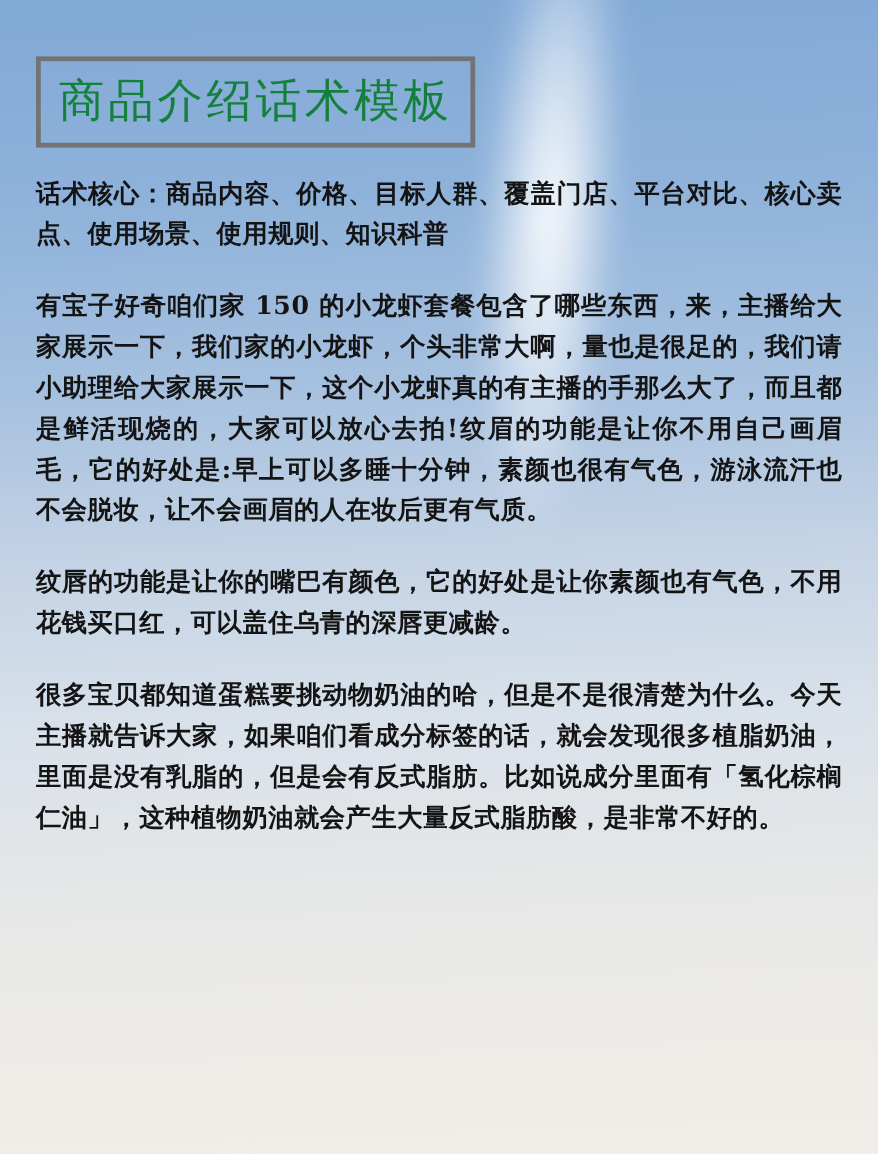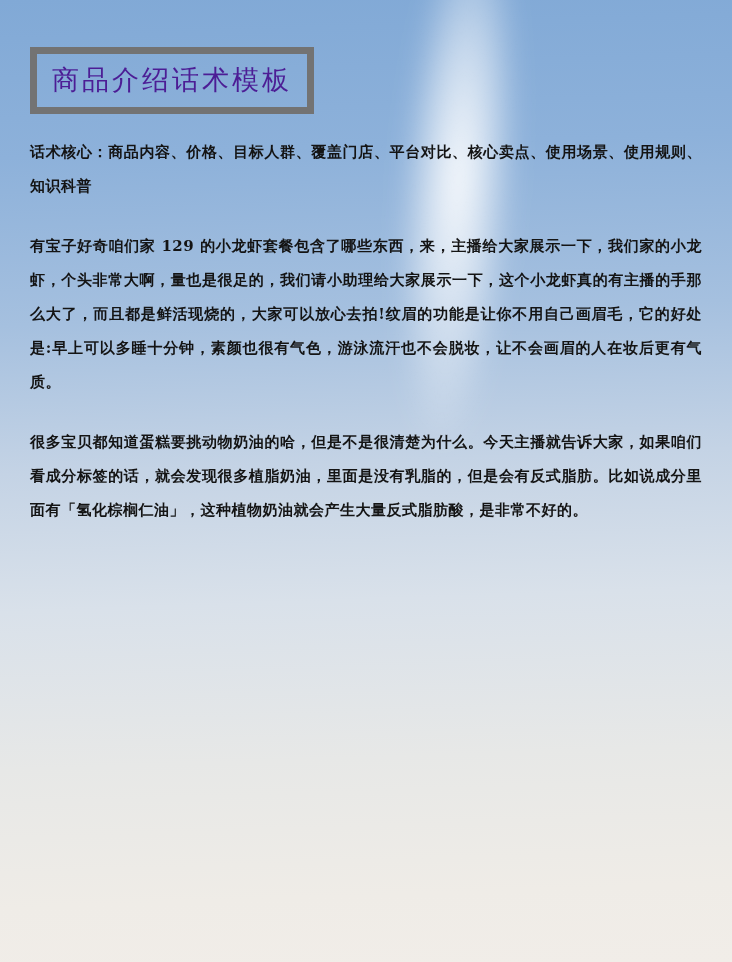--- a/index.html
+++ b/index.html
@@ -35,46 +35,47 @@
   }
   .page {
     position: absolute;
     left: 30px;
     right: 30px;
     top: 47px;
     color: #141414;
   }
   .title-box {
     display: inline-block;
-    border: 7px solid #737373;
+    border: 4px solid #737373;
     padding: 8px 15px 9px 15px;
-    font-size: 27px;
+    font-size: 38px;
     letter-spacing: 3px;
     font-weight: 400;
-    color: #4c1d95;
+    color: #15803d;
     background: transparent;
   }
   .body-text { margin-top: 21px; }
   .body-text p {
-    font-size: 15px;
+    font-size: 21px;
     line-height: 34px;
     font-weight: 700;
     text-align: justify;
     margin: 0 0 26px 0;
     color: #141414;
     letter-spacing: 0.5px;
   }
   .body-text p:last-child { margin-bottom: 0; }
 </style>
 </head>
 <body>
 
 <div class="streak"></div>
 
 <div class="page">
   <div class="title-box">商品介绍话术模板</div>
 
   <div class="body-text">
     <p>话术核心：商品内容、价格、目标人群、覆盖门店、平台对比、核心卖点、使用场景、使用规则、知识科普</p>
-    <p>有宝子好奇咱们家 129 的小龙虾套餐包含了哪些东西，来，主播给大家展示一下，我们家的小龙虾，个头非常大啊，量也是很足的，我们请小助理给大家展示一下，这个小龙虾真的有主播的手那么大了，而且都是鲜活现烧的，大家可以放心去拍!纹眉的功能是让你不用自己画眉毛，它的好处是:早上可以多睡十分钟，素颜也很有气色，游泳流汗也不会脱妆，让不会画眉的人在妆后更有气质。</p>
+    <p>有宝子好奇咱们家 150 的小龙虾套餐包含了哪些东西，来，主播给大家展示一下，我们家的小龙虾，个头非常大啊，量也是很足的，我们请小助理给大家展示一下，这个小龙虾真的有主播的手那么大了，而且都是鲜活现烧的，大家可以放心去拍!纹眉的功能是让你不用自己画眉毛，它的好处是:早上可以多睡十分钟，素颜也很有气色，游泳流汗也不会脱妆，让不会画眉的人在妆后更有气质。</p>
+    <p>纹唇的功能是让你的嘴巴有颜色，它的好处是让你素颜也有气色，不用花钱买口红，可以盖住乌青的深唇更减龄。</p>
     <p>很多宝贝都知道蛋糕要挑动物奶油的哈，但是不是很清楚为什么。今天主播就告诉大家，如果咱们看成分标签的话，就会发现很多植脂奶油，里面是没有乳脂的，但是会有反式脂肪。比如说成分里面有「氢化棕榈仁油」，这种植物奶油就会产生大量反式脂肪酸，是非常不好的。</p>
   </div>
 </div>
 
 </body></html>

